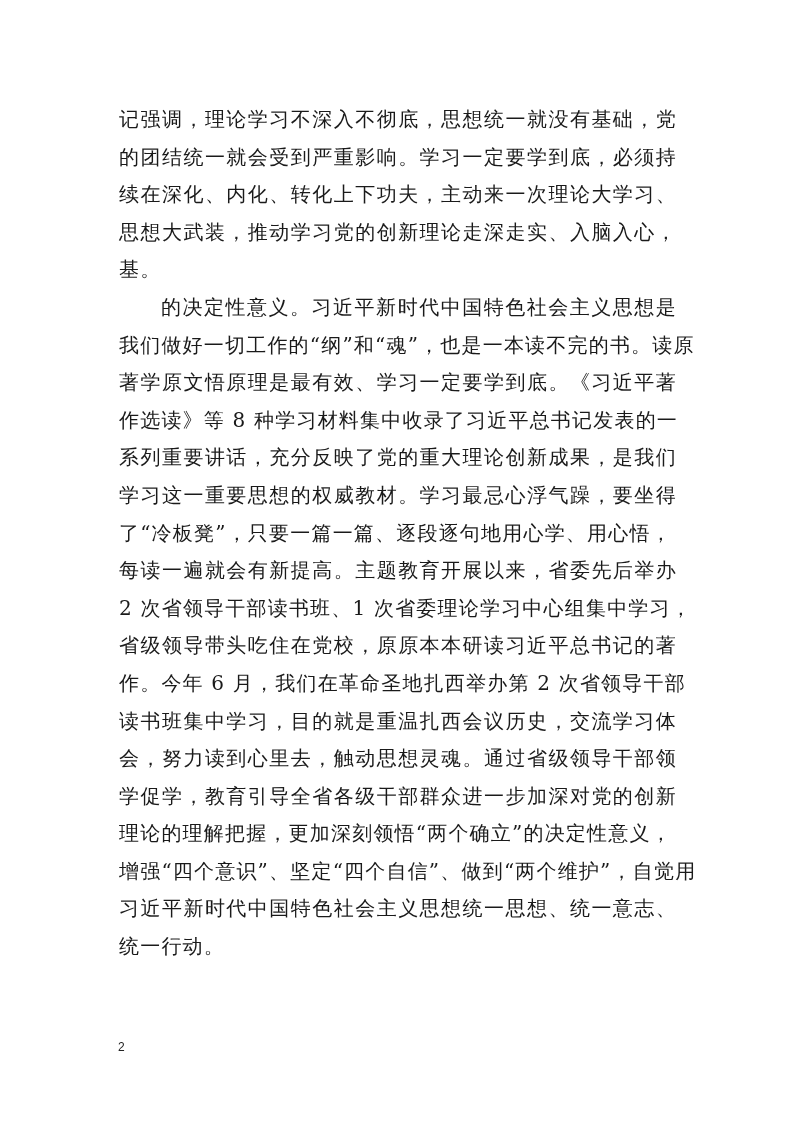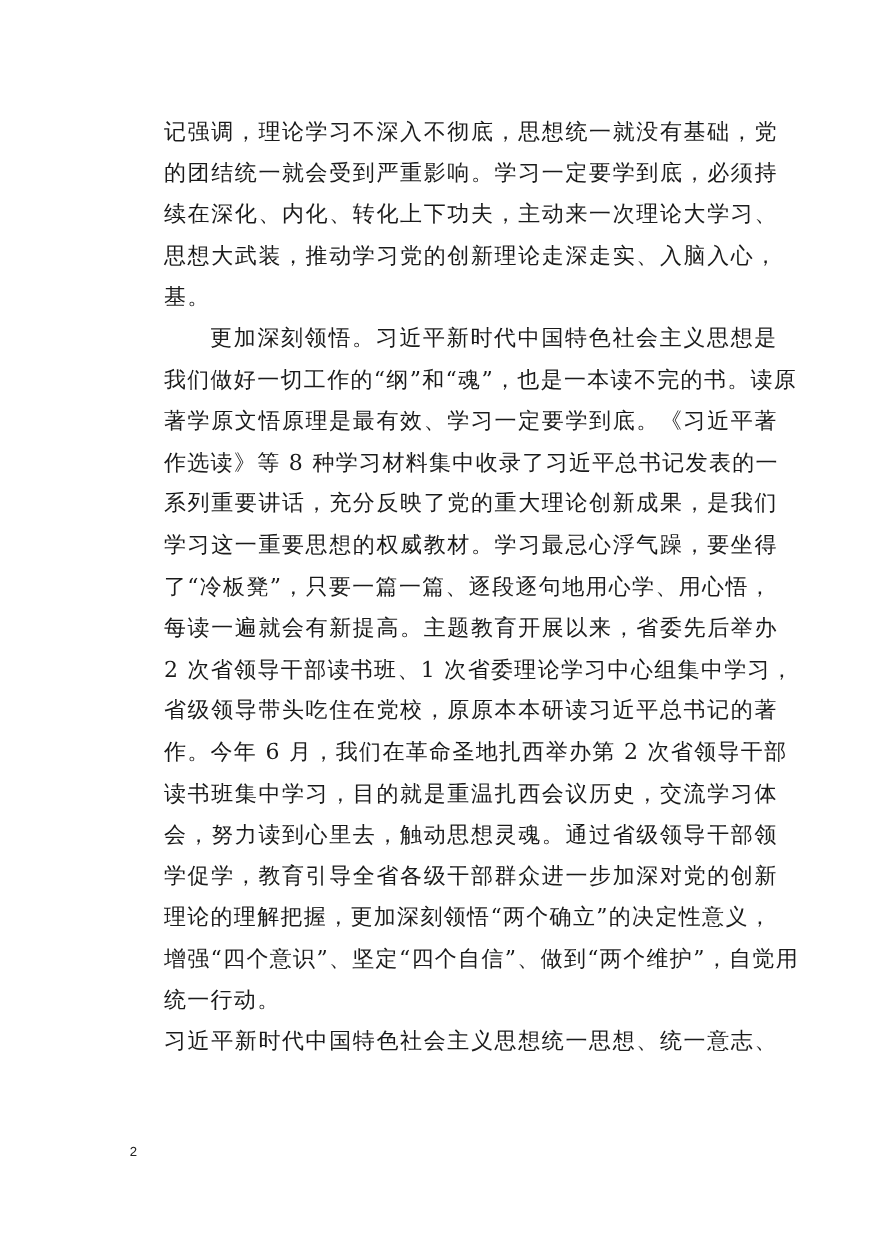--- a/index.html
+++ b/index.html
@@ -3,21 +3,20 @@
 <meta charset="utf-8">
 <style>
   html, body { margin:0; padding:0; background:#ffffff; }
   body { width:793px; height:1122px; position:relative; overflow:hidden; }
   .page { position:absolute; left:0; top:0; width:793px; height:1122px; background:#fff; }
   .body-text {
     position:absolute; left:119px; top:101px; width:558px;
     font-family: "DejaVu Serif", "Liberation Serif", serif;
     font-size:20px; line-height:37.6px; color:#1a1a1a;
     letter-spacing:1.2px;
-    margin-left:30px;
   }
   .line { display:block; white-space:nowrap; text-align:justify; text-align-last:justify; height:37.6px; }
   .line.last { text-align-last:left; }
   .line.indent { padding-left:42px; }
   .page-number {
     position:absolute; left:118px; top:1040px;
     font-family: "Liberation Sans", sans-serif; font-size:12px; color:#222;
   }
 </style>
 </head>
@@ -25,33 +24,33 @@
 
 <div class="page">
   <div class="body-text">
 
     <span class="line">记强调，理论学习不深入不彻底，思想统一就没有基础，党</span>
     <span class="line">的团结统一就会受到严重影响。学习一定要学到底，必须持</span>
     <span class="line">续在深化、内化、转化上下功夫，主动来一次理论大学习、</span>
     <span class="line">思想大武装，推动学习党的创新理论走深走实、入脑入心，</span>
     <span class="line last">基。</span>
 
-    <span class="line indent">更加深刻领悟。习近平新时代中国特色社会主义思想是</span>
+    <span class="line indent">的决定性意义。习近平新时代中国特色社会主义思想是</span>
     <span class="line">我们做好一切工作的“纲”和“魂”，也是一本读不完的书。读原</span>
     <span class="line">著学原文悟原理是最有效、学习一定要学到底。《习近平著</span>
     <span class="line">作选读》等 8 种学习材料集中收录了习近平总书记发表的一</span>
     <span class="line">系列重要讲话，充分反映了党的重大理论创新成果，是我们</span>
     <span class="line">学习这一重要思想的权威教材。学习最忌心浮气躁，要坐得</span>
     <span class="line last">了“冷板凳”，只要一篇一篇、逐段逐句地用心学、用心悟，</span>
     <span class="line">每读一遍就会有新提高。主题教育开展以来，省委先后举办</span>
     <span class="line">2 次省领导干部读书班、1 次省委理论学习中心组集中学习，</span>
     <span class="line">省级领导带头吃住在党校，原原本本研读习近平总书记的著</span>
     <span class="line">作。今年 6 月，我们在革命圣地扎西举办第 2 次省领导干部</span>
     <span class="line">读书班集中学习，目的就是重温扎西会议历史，交流学习体</span>
     <span class="line">会，努力读到心里去，触动思想灵魂。通过省级领导干部领</span>
     <span class="line">学促学，教育引导全省各级干部群众进一步加深对党的创新</span>
     <span class="line last">理论的理解把握，更加深刻领悟“两个确立”的决定性意义，</span>
     <span class="line">增强“四个意识”、坚定“四个自信”、做到“两个维护”，自觉用</span>
+    <span class="line">习近平新时代中国特色社会主义思想统一思想、统一意志、</span>
     <span class="line last">统一行动。</span>
-    <span class="line">习近平新时代中国特色社会主义思想统一思想、统一意志、</span>
   </div>
   <div class="page-number">2</div>
 </div>
 
 </body></html>

